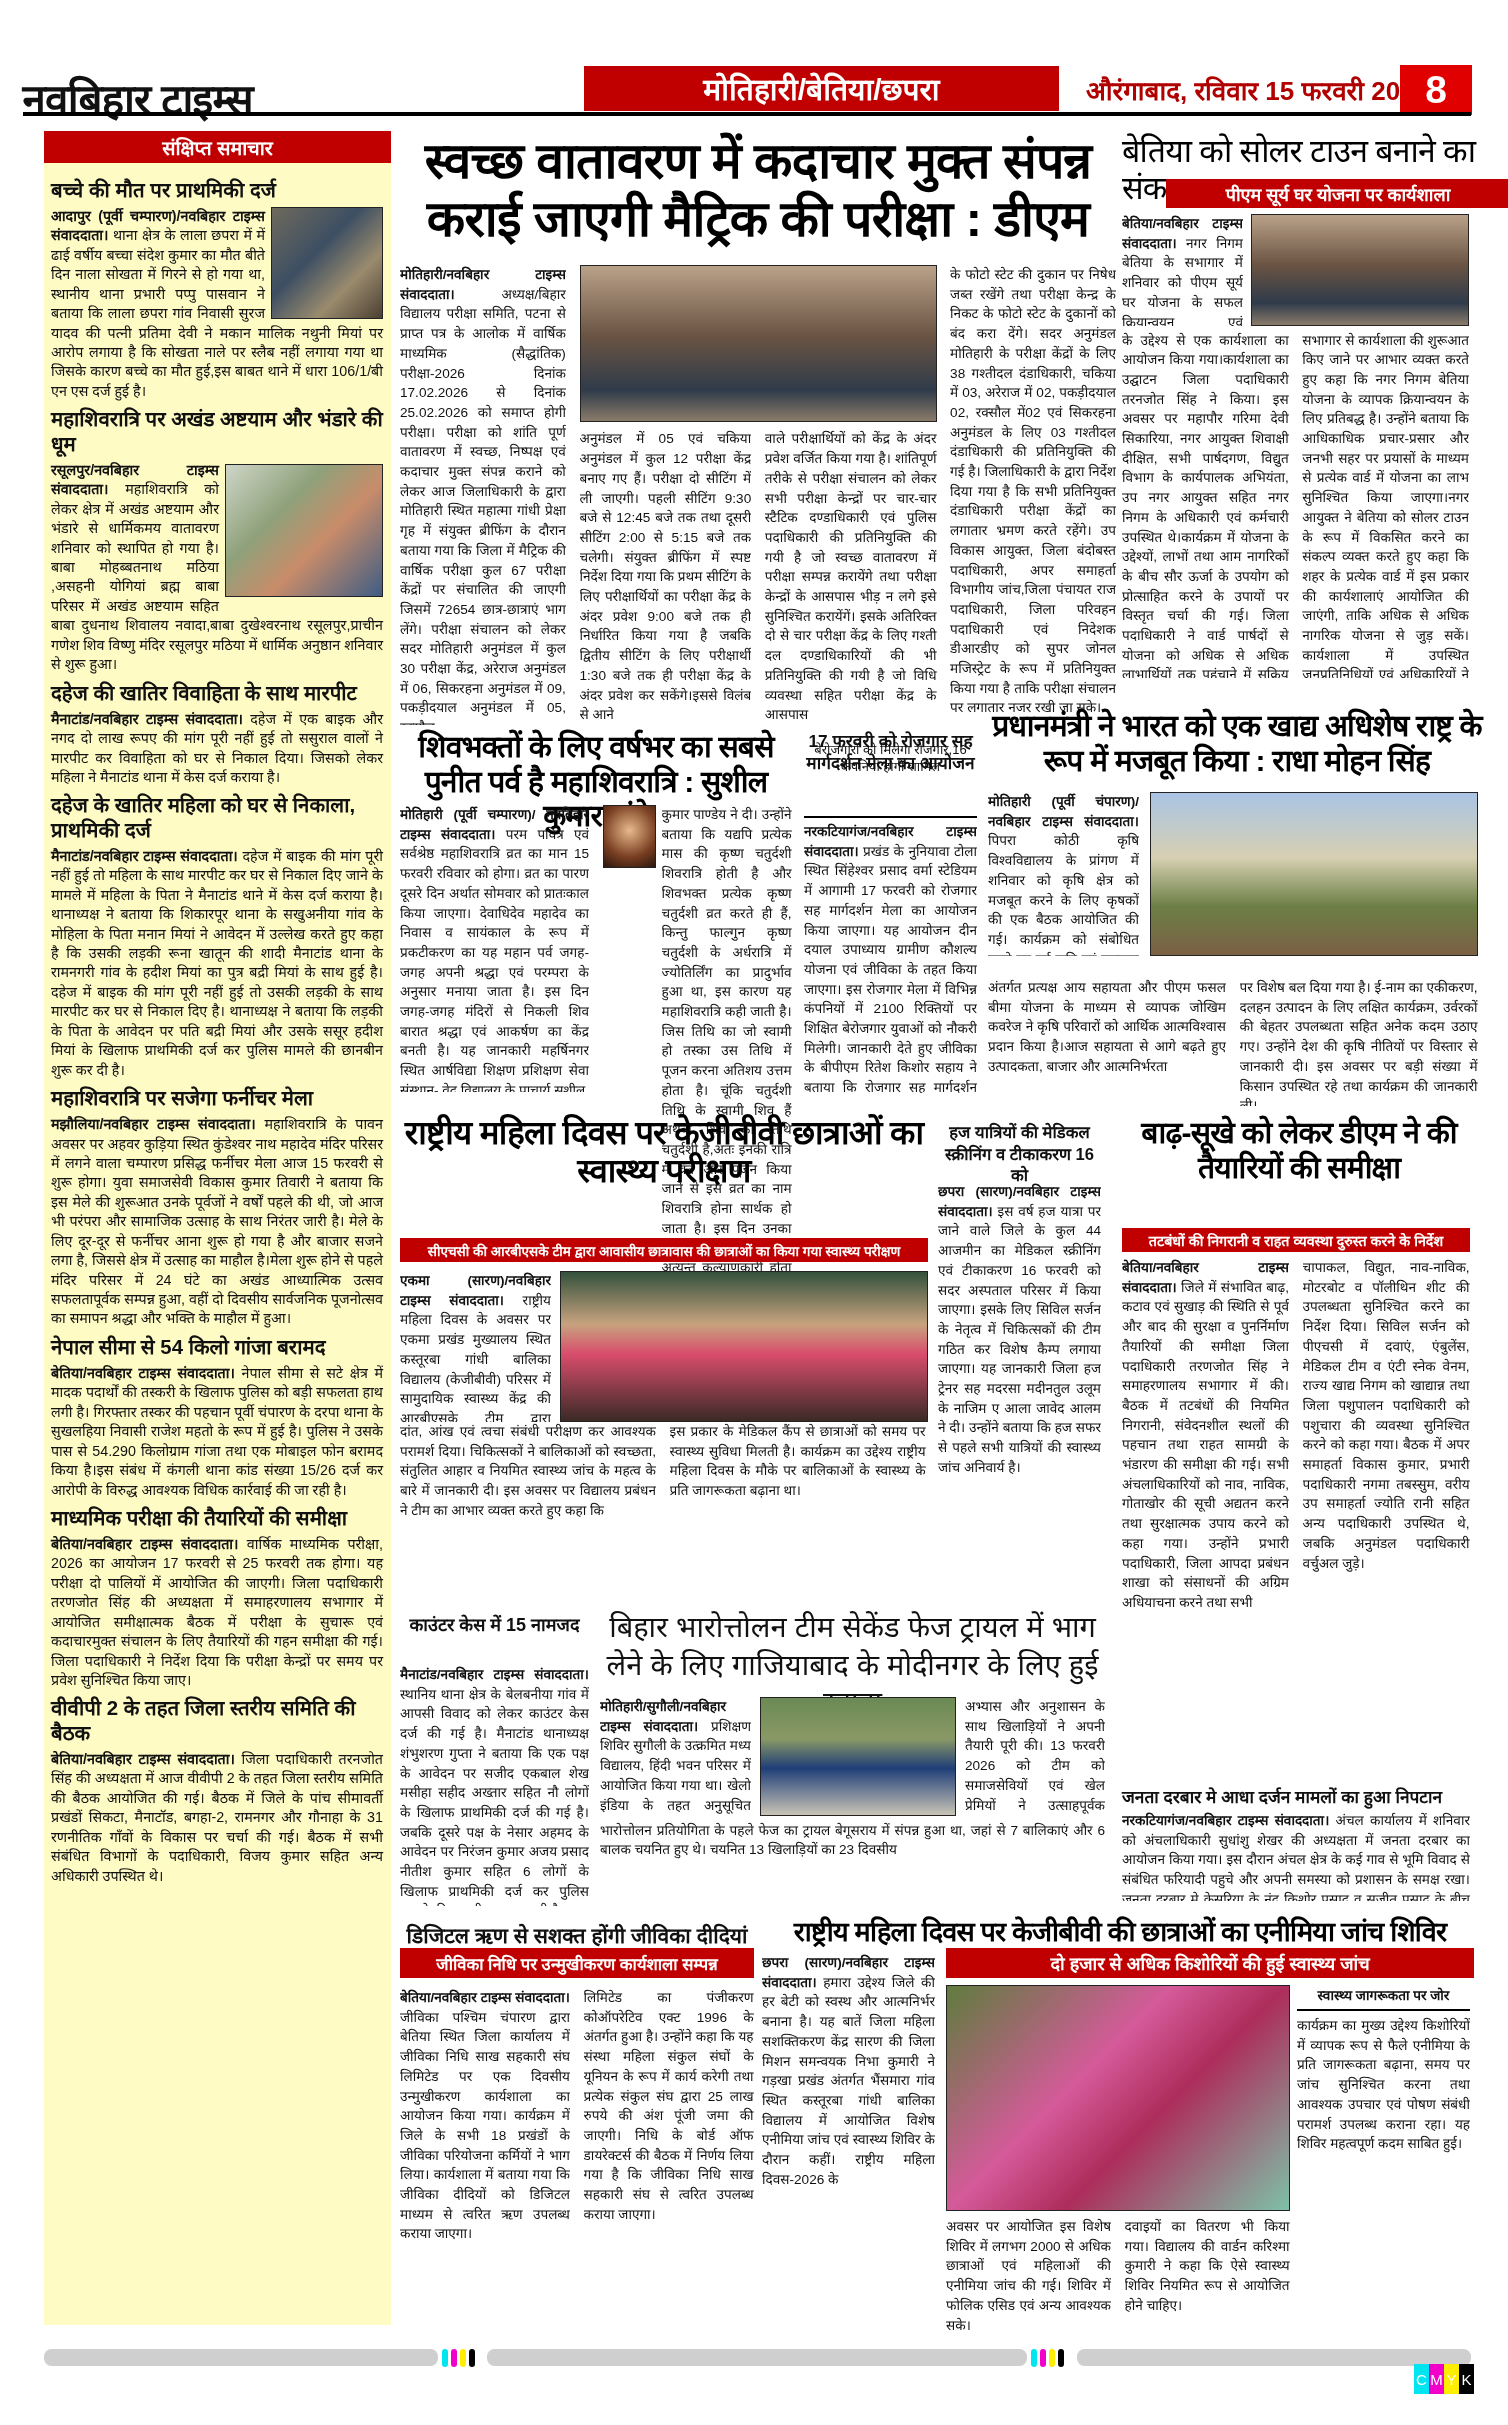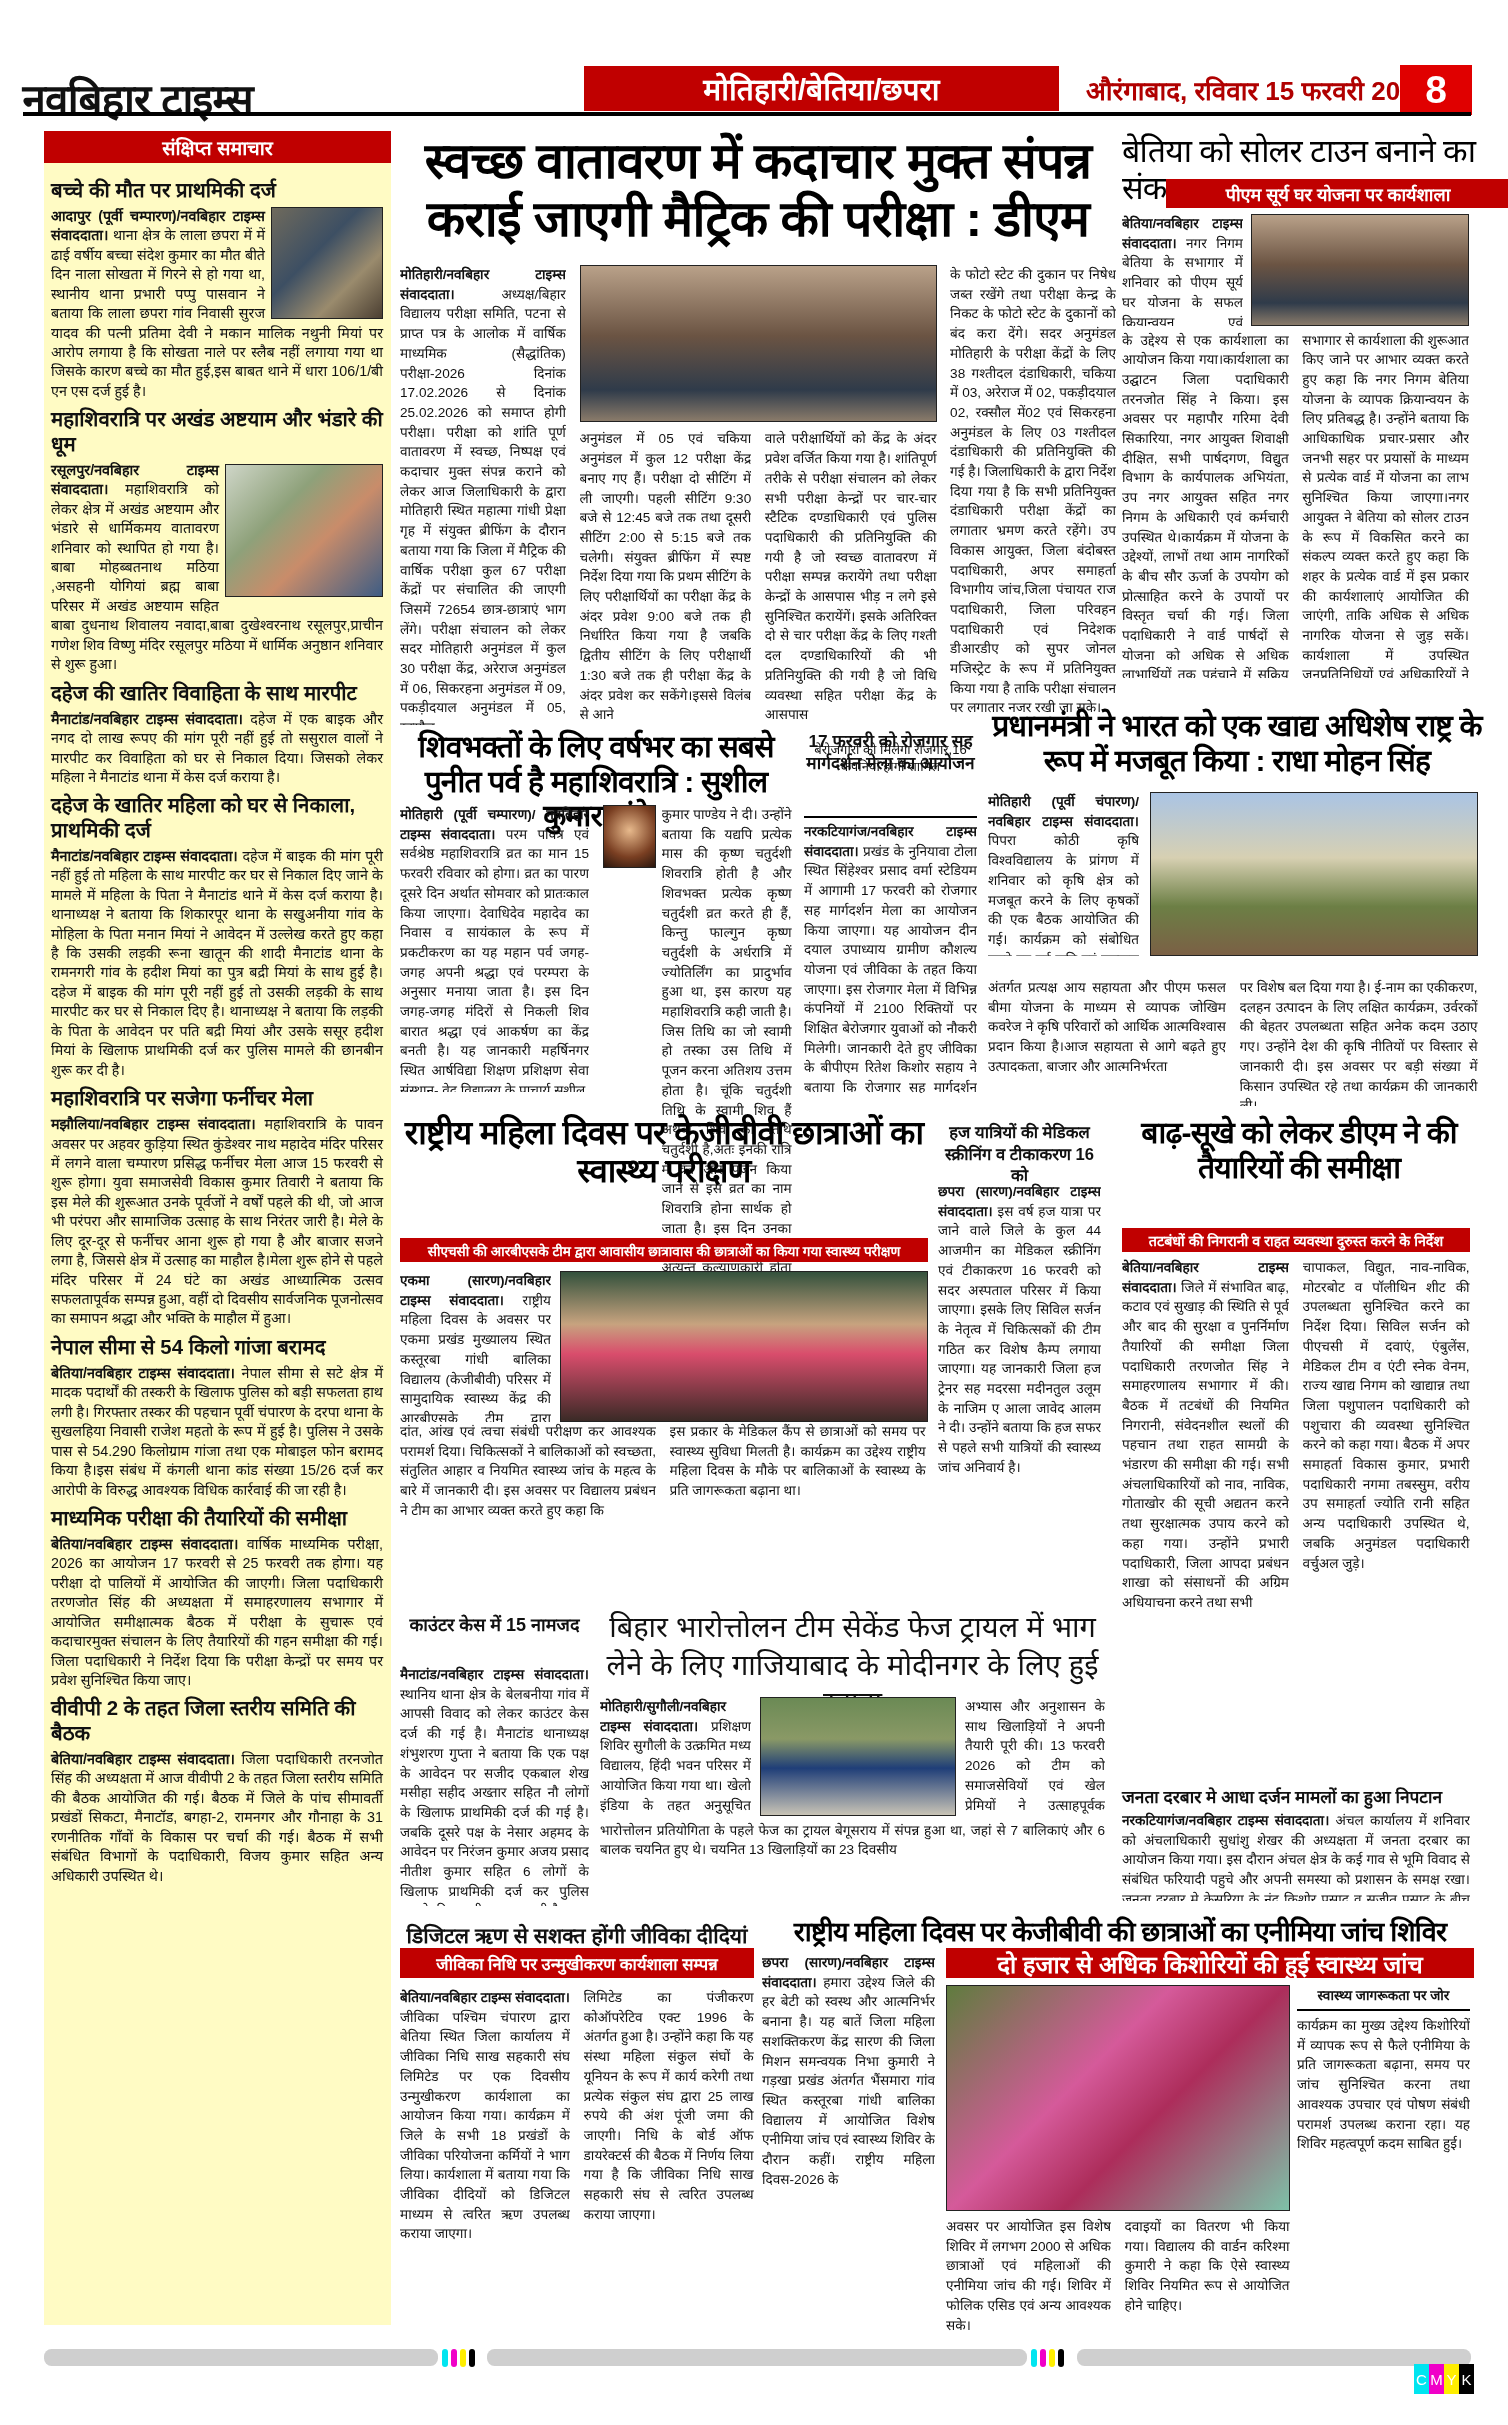--- a/index.html
+++ b/index.html
@@ -183,21 +183,21 @@
 
 <h1 class="abs" style="left:400px;top:1921px;width:354px;font-size:21px;text-align:center">डिजिटल ऋण से सशक्त होंगी जीविका दीदियां</h1>
 <div class="abs subband" style="left:400px;top:1948px;width:354px;height:30px;font-size:16.6px">जीविका निधि पर उन्मुखीकरण कार्यशाला सम्पन्न</div>
 <div class="abs reg" style="left:400px;top:1988px;width:354px;height:354px">
   <div class="col" style="width:170px"><b>बेतिया/नवबिहार टाइम्स संवाददाता।</b> <span>जीविका पश्चिम चंपारण द्वारा बेतिया स्थित जिला कार्यालय में जीविका निधि साख सहकारी संघ लिमिटेड पर एक दिवसीय उन्मुखीकरण कार्यशाला का आयोजन किया गया। कार्यक्रम में जिले के सभी 18 प्रखंडों के जीविका परियोजना कर्मियों ने भाग लिया। कार्यशाला में बताया गया कि जीविका दीदियों को डिजिटल माध्यम से त्वरित ऋण उपलब्ध कराया जाएगा।</span></div>
   <div class="col" style="width:170px">लिमिटेड का पंजीकरण कोऑपरेटिव एक्ट 1996 के अंतर्गत हुआ है। उन्होंने कहा कि यह संस्था महिला संकुल संघों के यूनियन के रूप में कार्य करेगी तथा प्रत्येक संकुल संघ द्वारा 25 लाख रुपये की अंश पूंजी जमा की जाएगी। निधि के बोर्ड ऑफ डायरेक्टर्स की बैठक में निर्णय लिया गया है कि जीविका निधि साख सहकारी संघ से त्वरित उपलब्ध कराया जाएगा।</div>
 </div>
 
 <h1 class="abs hl" style="left:762px;top:1917px;width:716px;font-size:27px;text-align:center">राष्ट्रीय महिला दिवस पर केजीबीवी की छात्राओं का एनीमिया जांच शिविर</h1>
 <div class="abs col" style="left:762px;top:1953px;width:173px;height:385px"><b>छपरा (सारण)/नवबिहार टाइम्स संवाददाता।</b> <span>हमारा उद्देश्य जिले की हर बेटी को स्वस्थ और आत्मनिर्भर बनाना है। यह बातें जिला महिला सशक्तिकरण केंद्र सारण की जिला मिशन समन्वयक निभा कुमारी ने गड़खा प्रखंड अंतर्गत भैंसमारा गांव स्थित कस्तूरबा गांधी बालिका विद्यालय में आयोजित विशेष एनीमिया जांच एवं स्वास्थ्य शिविर के दौरान कहीं। राष्ट्रीय महिला दिवस-2026 के</span></div>
-<div class="abs subband" style="left:946px;top:1948px;width:528px;height:30px;font-size:24px">दो हजार से अधिक किशोरियों की हुई स्वास्थ्य जांच</div>
+<div class="abs subband" style="left:946px;top:1948px;width:528px;height:30px;font-size:18px">दो हजार से अधिक किशोरियों की हुई स्वास्थ्य जांच</div>
 <div class="abs photo girls" style="left:946px;top:1985px;width:344px;height:226px"></div>
 <div class="abs" style="left:1297px;top:1985px;width:173px;text-align:center;font-size:13.6px;font-weight:bold">स्वास्थ्य जागरूकता पर जोर</div>
 <div class="abs bar-rule" style="left:1297px;top:2009px;width:173px"></div>
 <div class="abs col" style="left:1297px;top:2016px;width:173px;height:324px">कार्यक्रम का मुख्य उद्देश्य किशोरियों में व्यापक रूप से फैले एनीमिया के प्रति जागरूकता बढ़ाना, समय पर जांच सुनिश्चित करना तथा आवश्यक उपचार एवं पोषण संबंधी परामर्श उपलब्ध कराना रहा। यह शिविर महत्वपूर्ण कदम साबित हुई।</div>
 <div class="abs reg" style="left:946px;top:2217px;width:344px;height:121px">
   <div class="col" style="width:165px">अवसर पर आयोजित इस विशेष शिविर में लगभग 2000 से अधिक छात्राओं एवं महिलाओं की एनीमिया जांच की गई। शिविर में फोलिक एसिड एवं अन्य आवश्यक सके।</div>
   <div class="col" style="width:165px">दवाइयों का वितरण भी किया गया। विद्यालय की वार्डन करिश्मा कुमारी ने कहा कि ऐसे स्वास्थ्य शिविर नियमित रूप से आयोजित होने चाहिए।</div>
 </div>
 
 <div class="abs footer-strip" style="left:44px;width:394px"></div>

